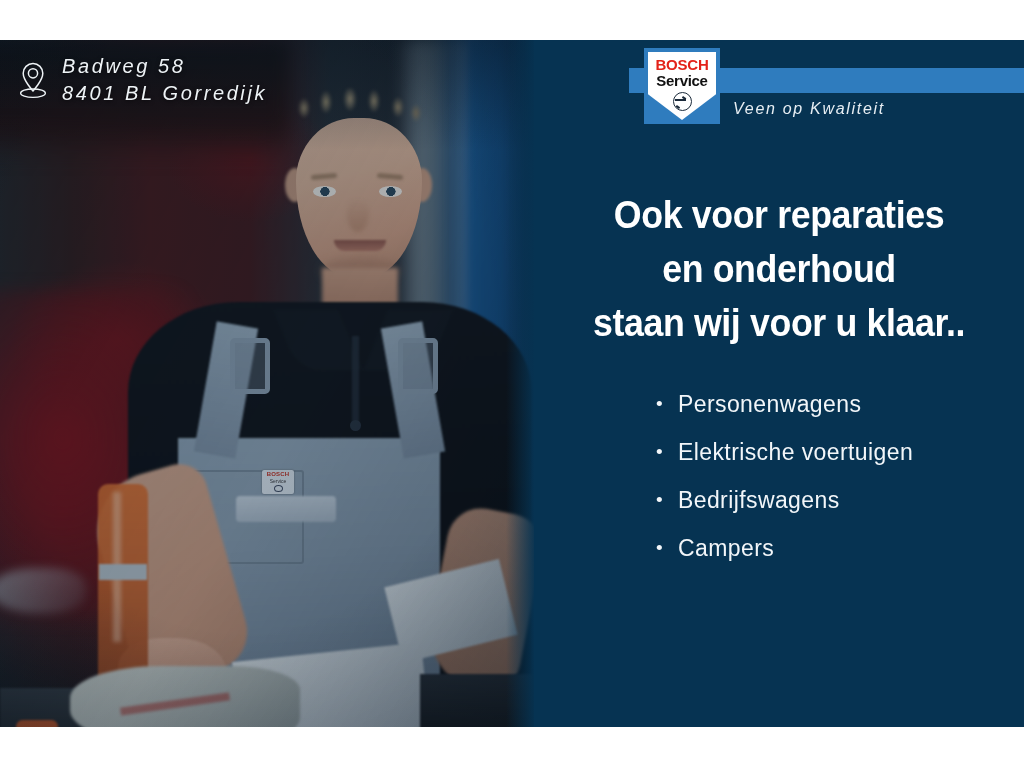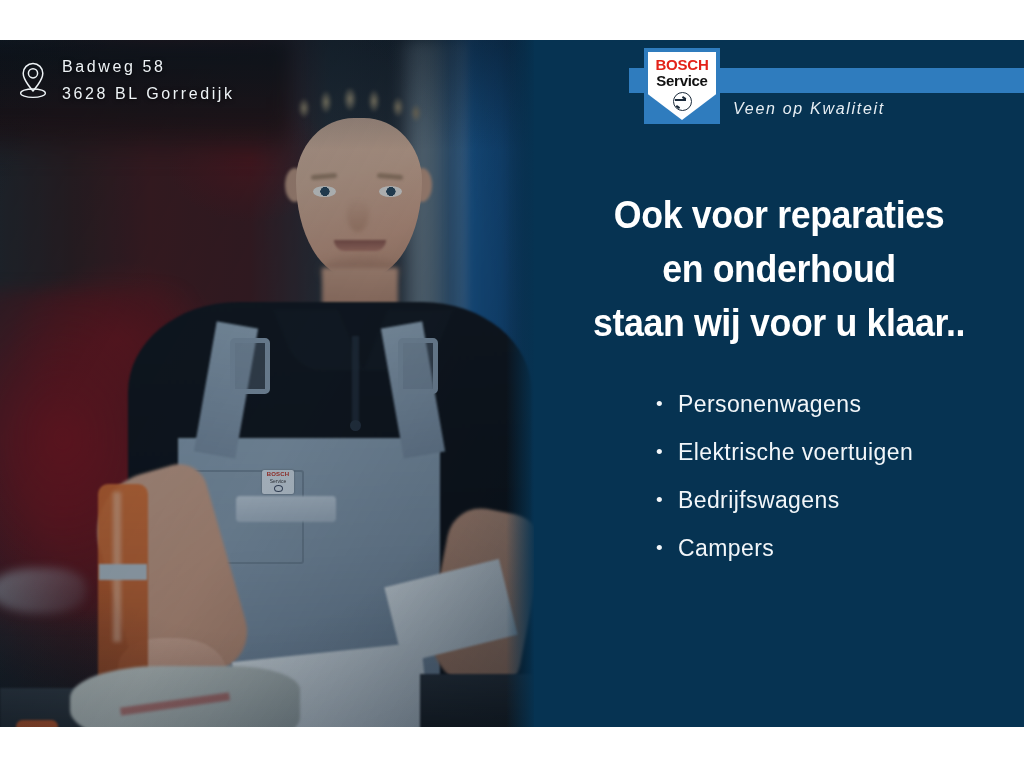--- a/index.html
+++ b/index.html
@@ -349,25 +349,26 @@
     position: absolute;
     left: 18px; top: 13px;
     display: flex;
     align-items: center;
     gap: 14px;
     z-index: 6;
   }
   .pin-icon { width: 30px; height: 38px; flex: none; }
   .address-lines {
     color: #eef3f6;
-    font-size: 16px;
+    font-size: 20px;
     line-height: 27px;
     letter-spacing: 2.6px;
     text-shadow: 0 1px 4px rgba(0,0,0,.65);
     white-space: nowrap;
+    font-style: italic;
   }
 
   
   .panel {
     position: absolute;
     left: 534px; top: 0;
     width: 490px; height: 687px;
     background: #063352;
   }
 
@@ -564,21 +565,21 @@
   </div>
 
   <div class="address">
     <svg class="pin-icon" viewBox="0 0 30 38">
       <path d="M15 2.5c-5.4 0-9.8 4.4-9.8 9.8 0 7.2 9.8 17.6 9.8 17.6s9.8-10.4 9.8-17.6c0-5.4-4.4-9.8-9.8-9.8z" fill="none" stroke="#eef3f6" stroke-width="1.5"></path>
       <circle cx="15" cy="12.3" r="4.6" fill="none" stroke="#eef3f6" stroke-width="1.5"></circle>
       <ellipse cx="15" cy="32.2" rx="12.4" ry="4.2" fill="none" stroke="#eef3f6" stroke-width="1.3"></ellipse>
     </svg>
     <div class="address-lines">
       <div>Badweg 58</div>
-      <div>3628 BL Gorredijk</div>
+      <div>8401 BL Gorredijk</div>
     </div>
   </div>
 
   <div class="panel">
 
     <div class="brandbar">
       <div class="brandbar-band"></div>
 
       <div class="brand-logo">
         <div class="brand-shield">

